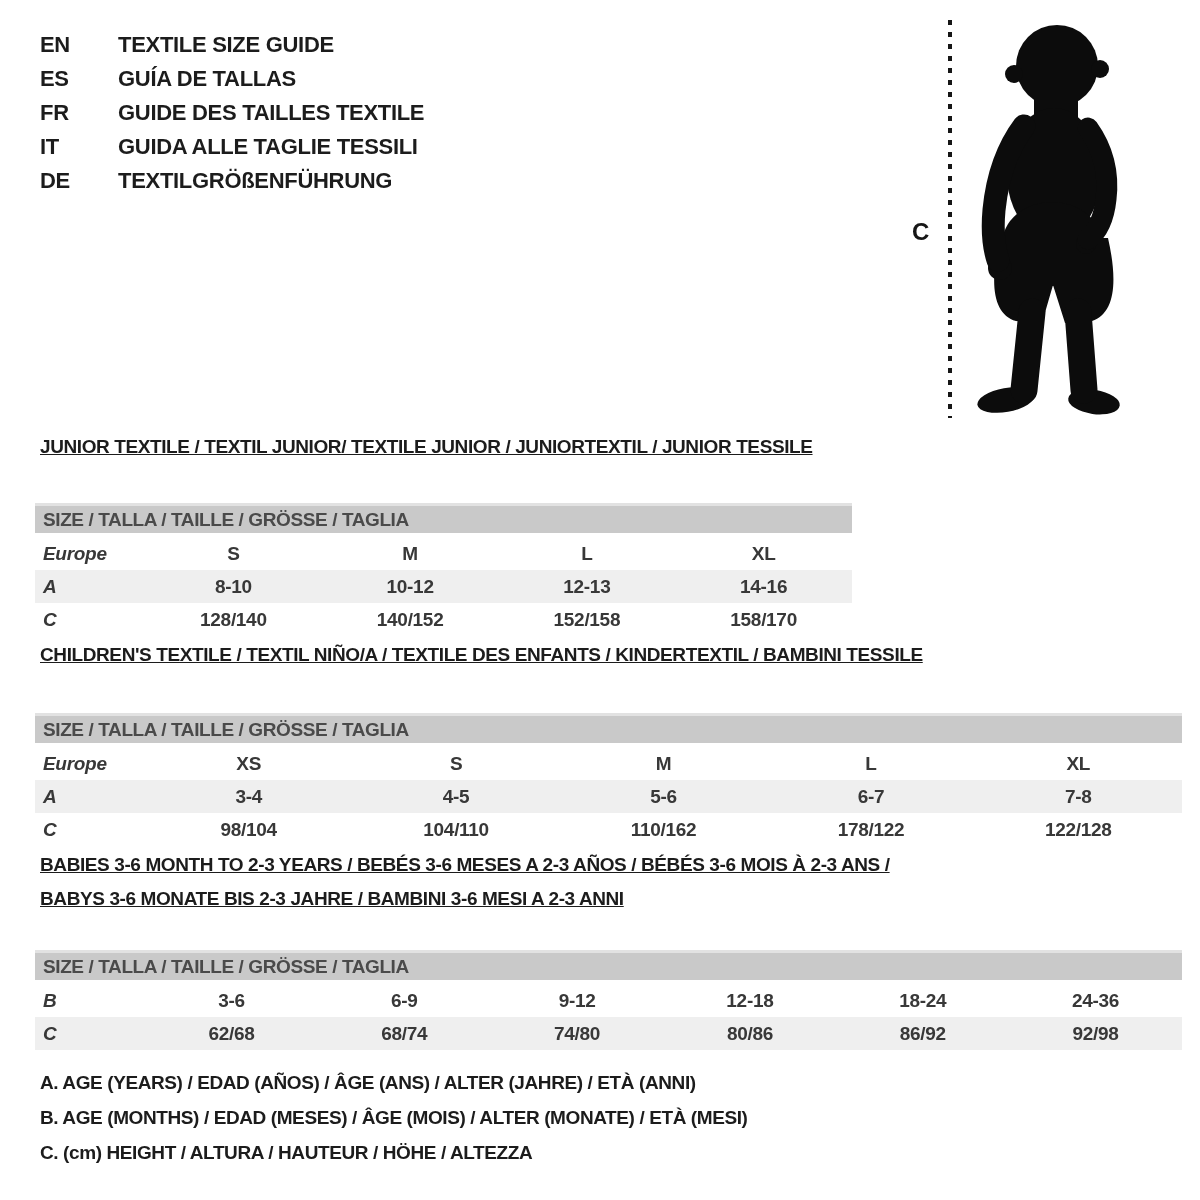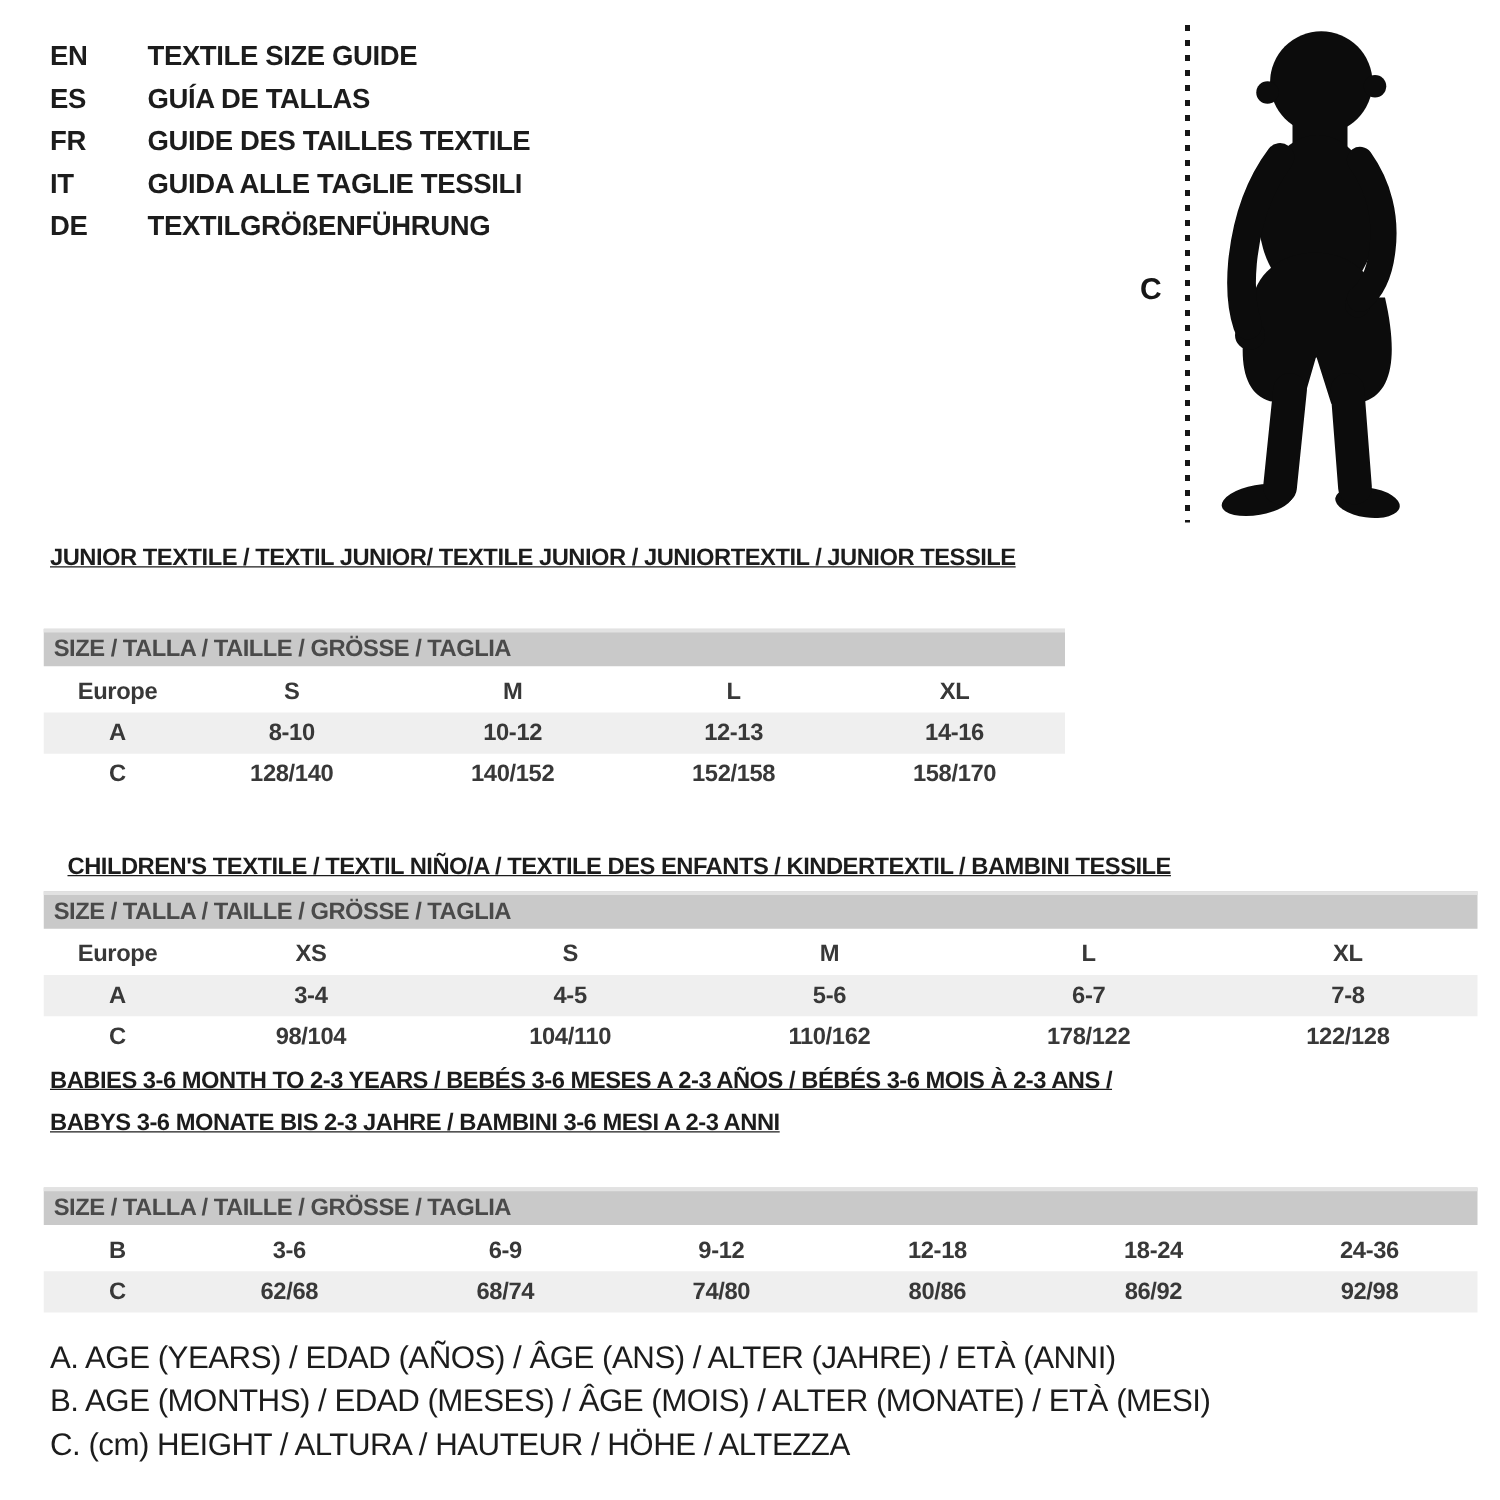--- a/index.html
+++ b/index.html
@@ -42,24 +42,24 @@
     height:30px;background:var(--table-header-bg);
     border-top:3px solid #e2e2e2;
     display:flex;align-items:center;padding-left:8px;
     font-size:19px;font-weight:700;letter-spacing:-0.4px;color:#4a4a4a;
     margin-bottom:4px;white-space:nowrap;margin-top:24px;
   }
   .tr{display:flex;height:33px;align-items:center;
       font-size:19px;font-weight:700;letter-spacing:-0.3px;color:var(--text-table);}
   .tr.alt{background:var(--row-alt-bg);}
   .tc{flex:1;text-align:center;}
-  .tc.label{flex:0 0 110px;text-align:center;padding-left:8px;}
+  .tc.label{flex:0 0 110px;text-align:left;padding-left:8px;font-style:italic;}
 
   
-  .legend-line{font-size:25px;font-weight:400;letter-spacing:-0.4px;white-space:nowrap;color:#1c1c1c;}
+  .legend-line{font-size:19px;font-weight:700;letter-spacing:-0.4px;white-space:nowrap;color:#1c1c1c;}
 </style>
 </head>
 <body>
 
 <div class="abs lang-block">
   <div class="lang-row">
     <span class="lang-code">EN</span>
     <span class="lang-label">TEXTILE SIZE GUIDE</span>
   </div>
   <div class="lang-row">
@@ -125,21 +125,21 @@
   </div>
   <div class="tr">
     <div class="tc label">C</div>
     <div class="tc">128/140</div>
     <div class="tc">140/152</div>
     <div class="tc">152/158</div>
     <div class="tc">158/170</div>
   </div>
 </div>
 
-<div class="abs section-title" style="left:54px;top:644px;margin-top:39px;">CHILDREN'S TEXTILE / TEXTIL NIÑO/A / TEXTILE DES ENFANTS / KINDERTEXTIL / BAMBINI TESSILE</div>
+<div class="abs section-title" style="left:40px;top:644px;">CHILDREN'S TEXTILE / TEXTIL NIÑO/A / TEXTILE DES ENFANTS / KINDERTEXTIL / BAMBINI TESSILE</div>
 <div class="abs sz-table" style="top:689px;width:1147px;">
   <div class="thead">SIZE / TALLA / TAILLE / GRÖSSE / TAGLIA</div>
   <div class="tr">
     <div class="tc label">Europe</div>
     <div class="tc">XS</div>
     <div class="tc">S</div>
     <div class="tc">M</div>
     <div class="tc">L</div>
     <div class="tc">XL</div>
   </div>

